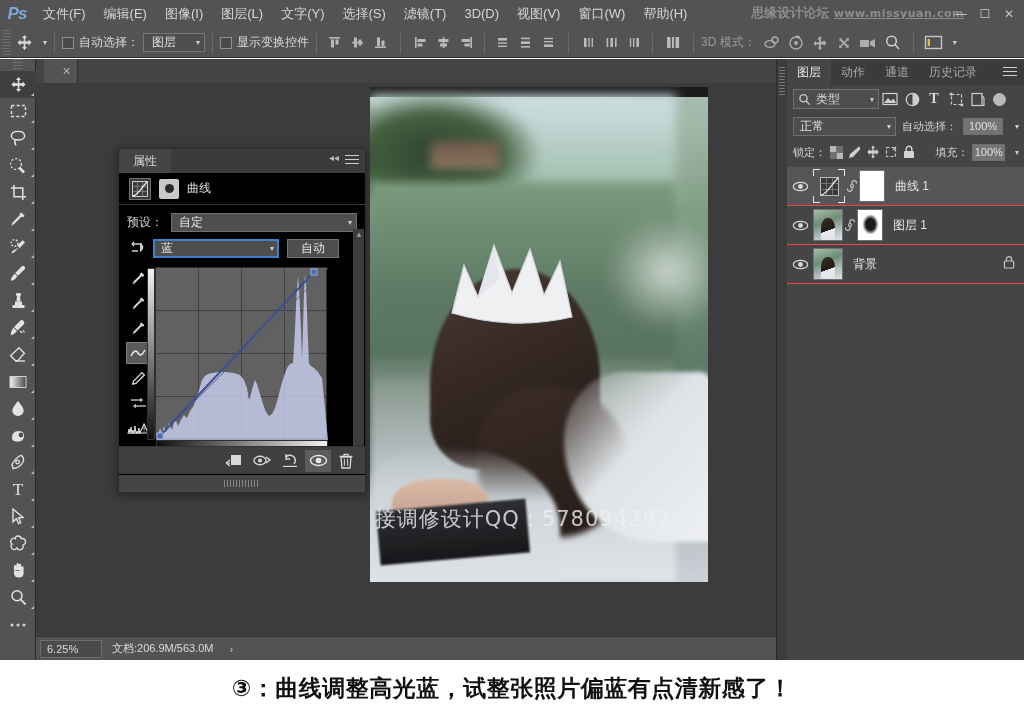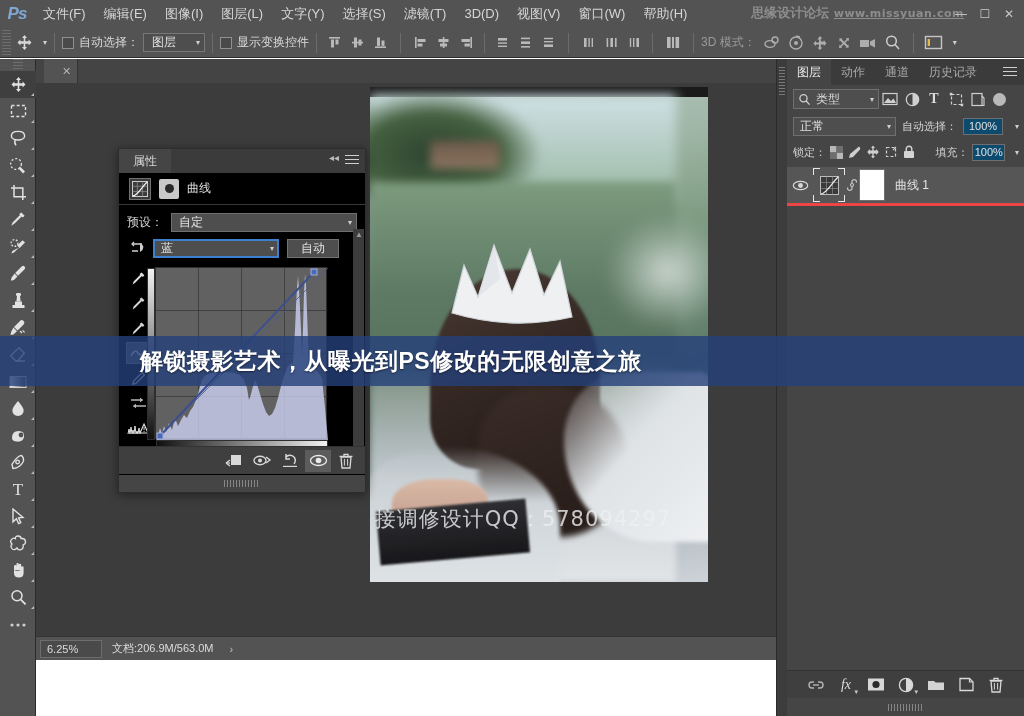--- a/index.html
+++ b/index.html
@@ -332,33 +332,33 @@
     position:absolute; left:10px; top:54px; width:238px; height:26px;
     display:flex; align-items:center; padding:0 6px; gap:6px;
   }
   .blend-sel {
     width:108px; height:19px; background:#4e4e4e; border:1px solid #6f6f6f;
     color:#e0e0e0; font-size:12px; display:flex; align-items:center;
     justify-content:space-between; padding:0 4px 0 6px;
   }
   .small-lbl { font-size:11px; color:#d6d6d6; white-space:nowrap; }
   .num-field {
-    width:42px; height:17px; background:#0c4a6e; border:1px solid #6f6f6f;
+    width:42px; height:17px; background:#737373; border:1px solid #6f6f6f;
     color:#e0e0e0; font-size:11px; display:flex; align-items:center; justify-content:center;
   }
   .lock-row {
     position:absolute; left:10px; top:80px; width:238px; height:26px;
     display:flex; align-items:center; padding:0 6px; gap:4px;
   }
   .layers-list {
     position:absolute; left:10px; top:108px; width:238px; height:504px; background:#454545;
   }
   .layer {
     height: 39px; display:flex; align-items:center;
-    border-bottom: 3px solid #ef4444;
+    border-bottom: 1px solid #ef4444;
   }
   .layer.selected { background:#565656; }
   .eye { width:26px; display:flex; align-items:center; justify-content:center; }
   .thumb {
     width:30px; height:32px; border:1px solid #6e6e6e; background:#fff;
     display:flex; align-items:center; justify-content:center; overflow:hidden;
   }
   .thumb-photo {
     width:30px; height:32px;
     background: linear-gradient(160deg,#a9c1ad 0%,#6e8c74 40%,#b6bfc3 70%,#e3e6e8 100%);
@@ -1114,20 +1114,55 @@
           </div>
           <div class="linkico">
             <svg width="10" height="14" viewBox="0 0 10 14">
               <path d="M5 5.5 V3 A2.4 2.4 0 0 1 9.4 3 V4.6 M5 8.5 V11 A2.4 2.4 0 0 1 0.6 11 V9.4" fill="none" stroke="#c8c8c8" stroke-width="1.2"></path>
               <circle cx="5" cy="7" r="1.5" fill="none" stroke="#c8c8c8" stroke-width="1.1"></circle>
             </svg>
           </div>
           <div class="maskthumb"></div>
           <div class="layer-name">曲线 1</div>
         </div>
+        <div class="layer">
+          <div class="eye">
+            <svg width="17" height="11" viewBox="0 0 17 11">
+              <ellipse cx="8.5" cy="5.5" rx="7.2" ry="4.2" fill="none" stroke="#d8d8d8" stroke-width="1.2"></ellipse>
+              <circle cx="8.5" cy="5.5" r="2.4" fill="#d8d8d8"></circle>
+            </svg>
+          </div>
+          <div class="thumb">
+            <div class="thumb-photo"></div>
+          </div>
+          <div class="linkico">
+            <svg width="10" height="14" viewBox="0 0 10 14">
+              <path d="M5 5.5 V3 A2.4 2.4 0 0 1 9.4 3 V4.6 M5 8.5 V11 A2.4 2.4 0 0 1 0.6 11 V9.4" fill="none" stroke="#c8c8c8" stroke-width="1.2"></path>
+              <circle cx="5" cy="7" r="1.5" fill="none" stroke="#c8c8c8" stroke-width="1.1"></circle>
+            </svg>
+          </div>
+          <div class="maskthumb blob"></div>
+          <div class="layer-name">图层 1</div>
+        </div>
+        <div class="layer">
+          <div class="eye">
+            <svg width="17" height="11" viewBox="0 0 17 11">
+              <ellipse cx="8.5" cy="5.5" rx="7.2" ry="4.2" fill="none" stroke="#d8d8d8" stroke-width="1.2"></ellipse>
+              <circle cx="8.5" cy="5.5" r="2.4" fill="#d8d8d8"></circle>
+            </svg>
+          </div>
+          <div class="thumb">
+            <div class="thumb-photo"></div>
+          </div>
+          <div class="layer-name">背景</div>
+          <div class="lock-badge"><svg width="12" height="14" viewBox="0 0 12 14">
+              <rect x="1.4" y="6" width="9.2" height="7" rx="1" fill="none" stroke="#c4c4c4" stroke-width="1.2"></rect>
+              <path d="M3.4 6 V4.2 A2.6 2.6 0 0 1 8.6 4.2 V6" fill="none" stroke="#c4c4c4" stroke-width="1.2"></path>
+            </svg></div>
+        </div>
       </div>
 
     <div class="layers-foot">
       <div class="lf-btn">
         <svg width="18" height="12" viewBox="0 0 18 12">
             <path d="M7 3 H5 A3 3 0 0 0 5 9 H7 M11 3 H13 A3 3 0 0 1 13 9 H11" fill="none" stroke="#b2b2b2" stroke-width="1.4"></path>
             <line x1="6" y1="6" x2="12" y2="6" stroke="#b2b2b2" stroke-width="1.4"></line>
           </svg>
       </div>
       <div class="lf-btn">
@@ -1164,18 +1199,18 @@
             <path d="M0.5 3.4 H13.5 M5 3 V1.4 H9 V3" fill="none" stroke="#d8d8d8" stroke-width="1.3"></path>
             <path d="M5.4 6 V12.6 M8.6 6 V12.6" stroke="#d8d8d8" stroke-width="1"></path>
           </svg>
       </div>
     </div>
     <div class="rdock-resize">
         <div class="rgrip"></div>
       </div>
   </div>
 
-  <div class="banner">
-    <div class="banner-text">解锁摄影艺术，从曝光到PS修改的无限创意之旅</div>
+
+  <div class="caption">
+    <div class="caption-text">③：曲线调整高光蓝，试整张照片偏蓝有点清新感了！</div>
   </div>
 
-
 </div>
 
 </body></html>

